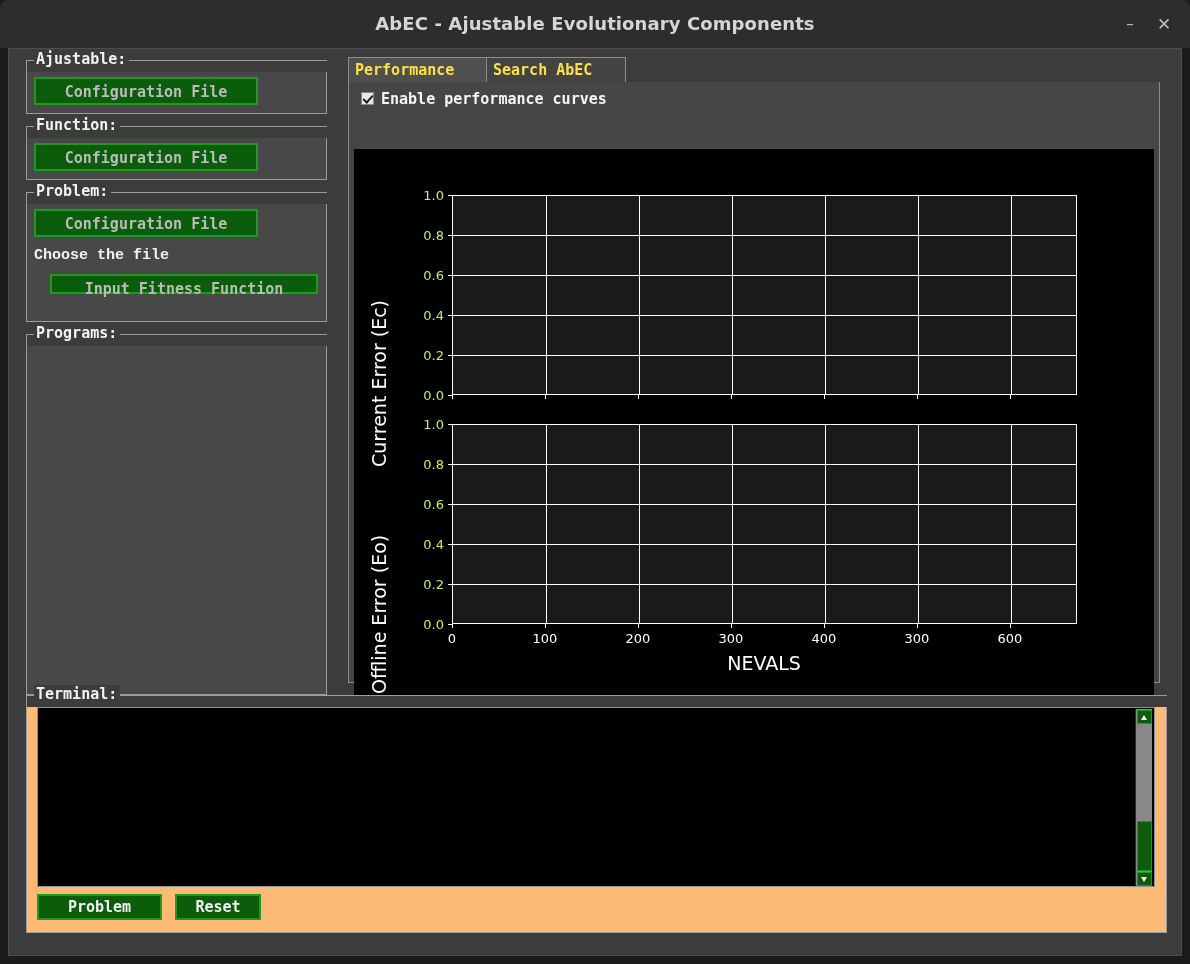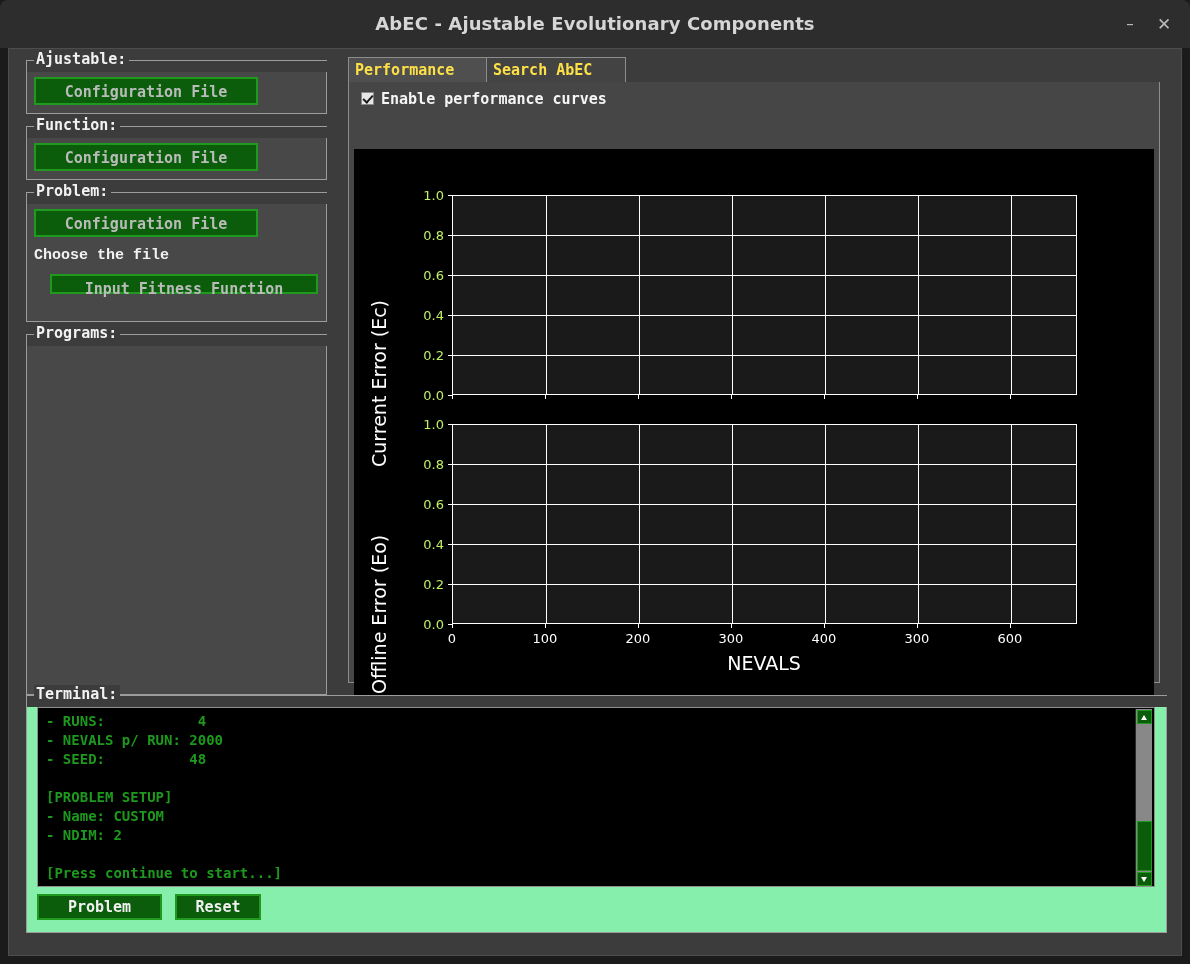--- a/index.html
+++ b/index.html
@@ -446,34 +446,25 @@
           <div class="tick-x" style="left:357px; top:483px; width:40px;">300</div>
           <div class="tick-x" style="left:450px; top:483px; width:40px;">400</div>
           <div class="tick-x" style="left:543px; top:483px; width:40px;">300</div>
           <div class="tick-x" style="left:636px; top:483px; width:40px;">600</div>
 
           <div class="xlabel" style="left:310px; top:503px; width:200px;">NEVALS</div>
         </div>
       </div>
     </div>
 
-    <div class="lf" style="left:17px; top:646px; width:1141px; height:238px; background:#86efac;">
+    <div class="lf" style="left:17px; top:646px; width:1141px; height:238px; background:#fdba74;">
       <div class="lf-strip" style="width:1141px;"></div>
       <div class="lf-title">Terminal:</div>
 
       <div class="termbox">
-        <pre class="termtext">- RUNS:           4
-- NEVALS p/ RUN: 2000
-- SEED:          48
-
-[PROBLEM SETUP]
-- Name: CUSTOM
-- NDIM: 2
-
-[Press continue to start...]</pre>
         <div class="scrollbar">
           <div class="sb-arrow up">
               <i></i>
             </div>
           <div class="sb-thumb"></div>
           <div class="sb-arrow down">
               <i></i>
             </div>
         </div>
       </div>

